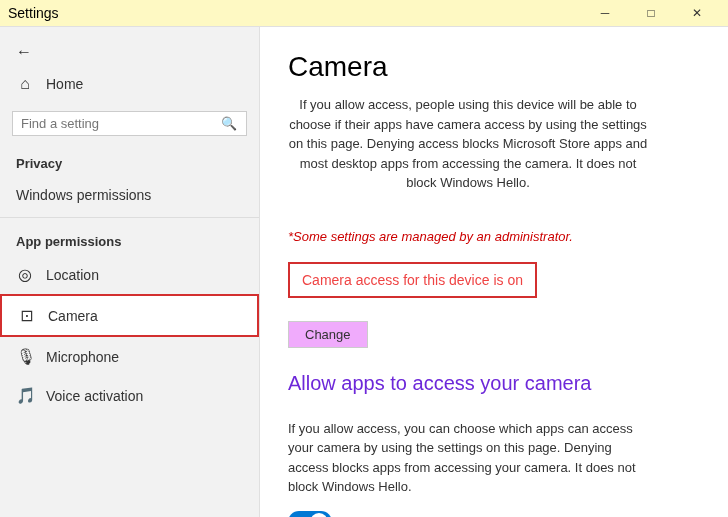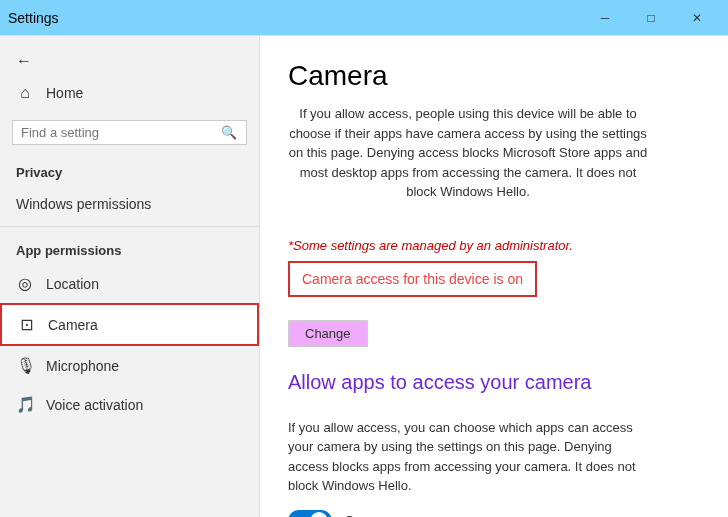--- a/index.html
+++ b/index.html
@@ -13,22 +13,22 @@
       display: flex;
       flex-direction: column;
     }
 
     
     .titlebar {
       display: flex;
       align-items: center;
       justify-content: space-between;
       padding: 0 8px;
-      height: 36px;
-      background: #7dd3fc;
+      height: 27px;
+      background: #fef9c3;
       border-bottom: 1px solid #e0e0e0;
       flex-shrink: 0;
     }
     .titlebar-left {
       display: flex;
       align-items: center;
       gap: 12px;
     }
     .titlebar-controls {
       display: flex;
@@ -161,21 +161,21 @@
       color: #333;
       line-height: 1.5;
       margin-bottom: 36px;
       max-width: 360px;
       text-align: center;
     }
 
     .admin-notice {
       color: #c00;
       font-size: 13px;
-      margin-bottom: 8px;
+      margin-bottom: 18px;
       font-style: italic;
     }
 
     .device-access-box {
       border: 2px solid #d32f2f;
       padding: 8px 12px;
       display: inline-block;
       margin-bottom: 8px;
       font-size: 14px;
       color: #ef4444;

